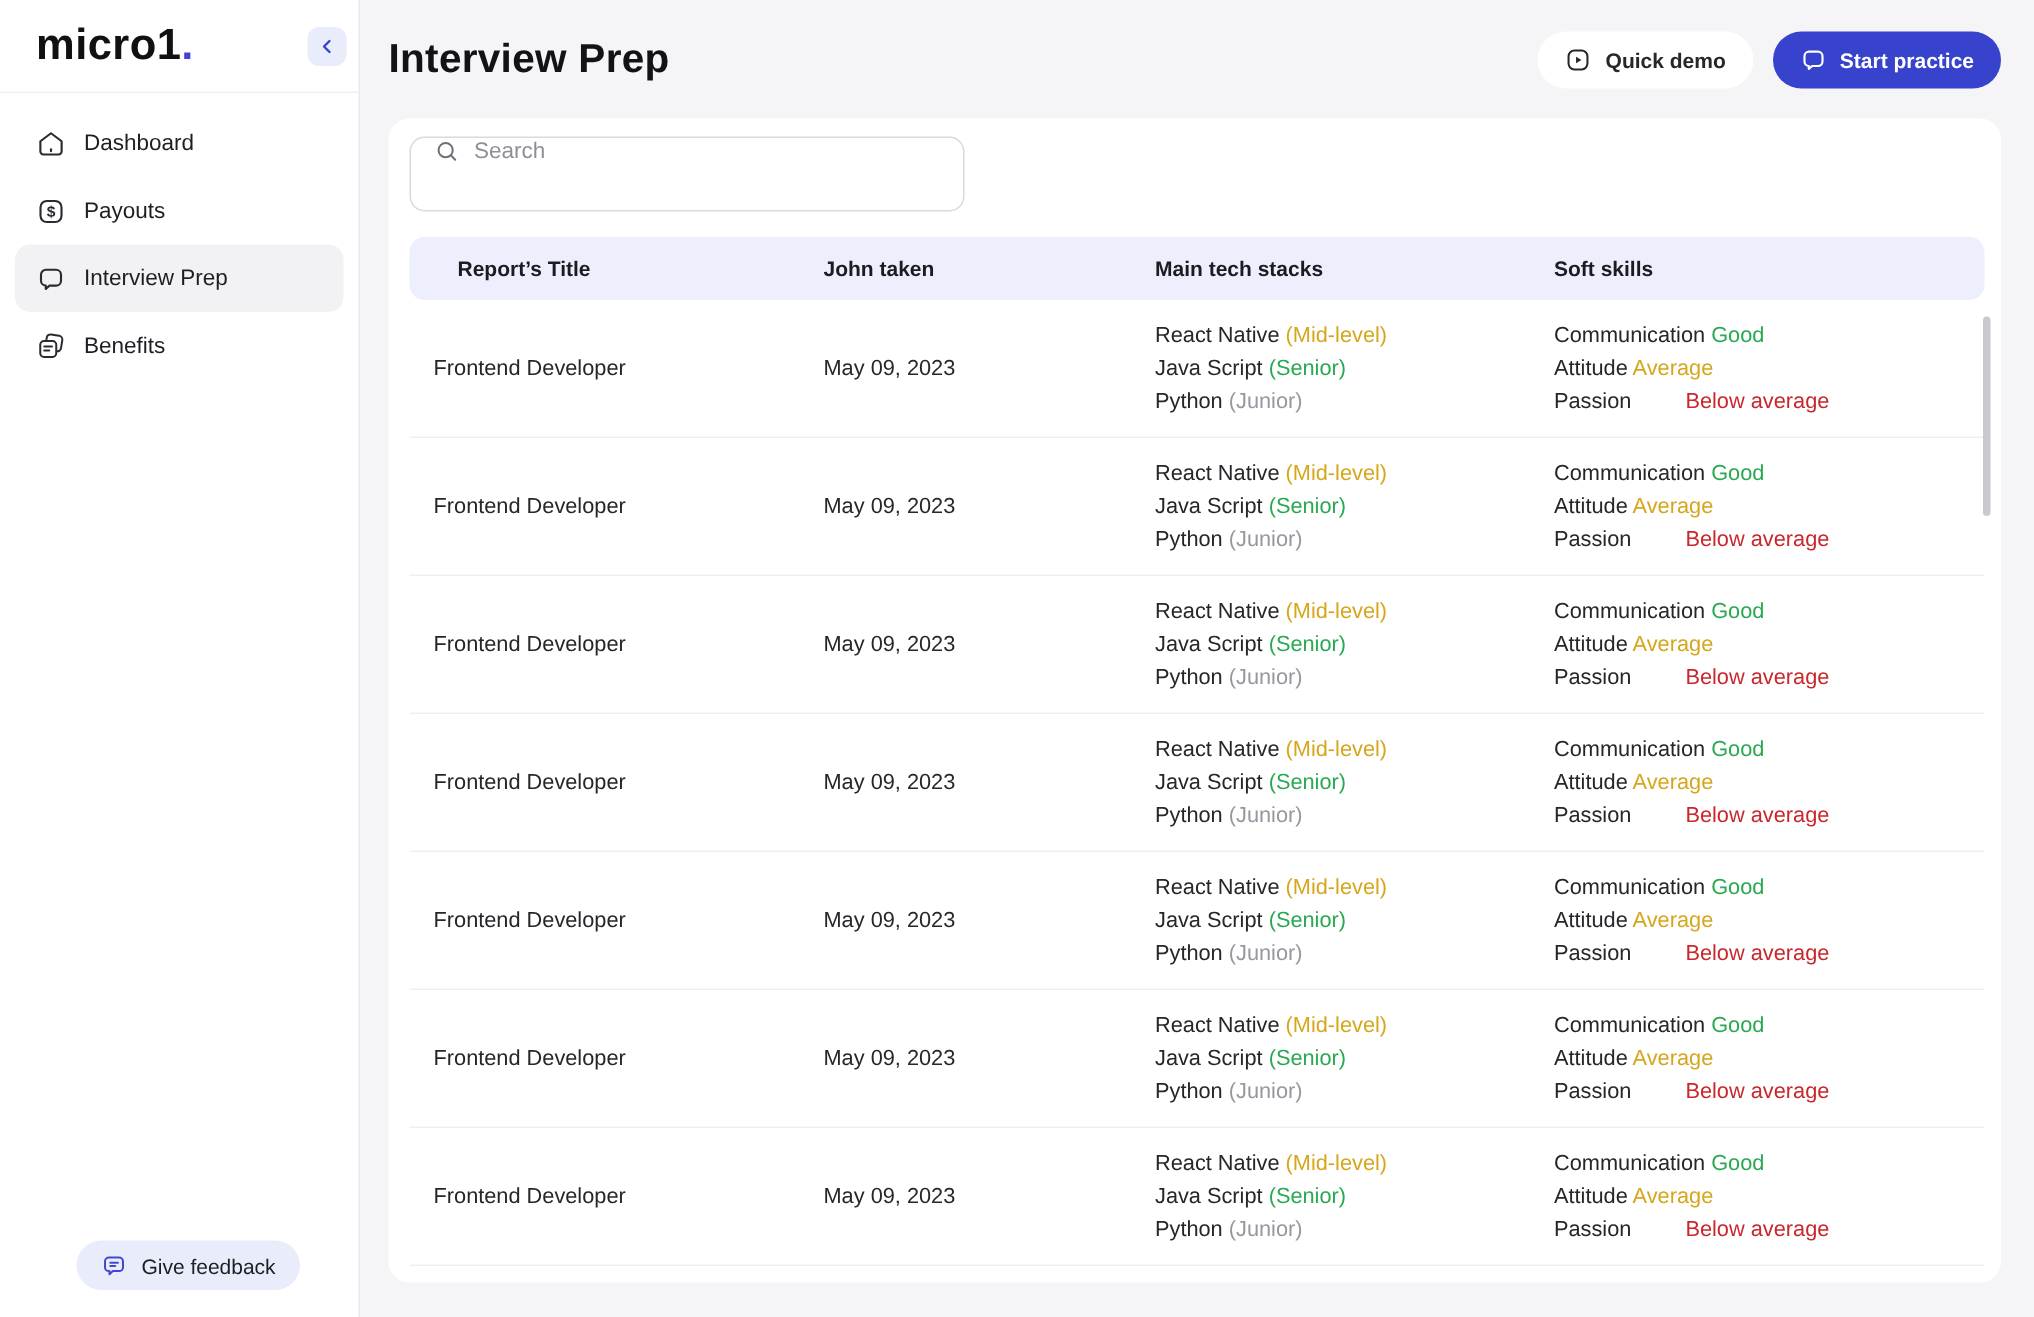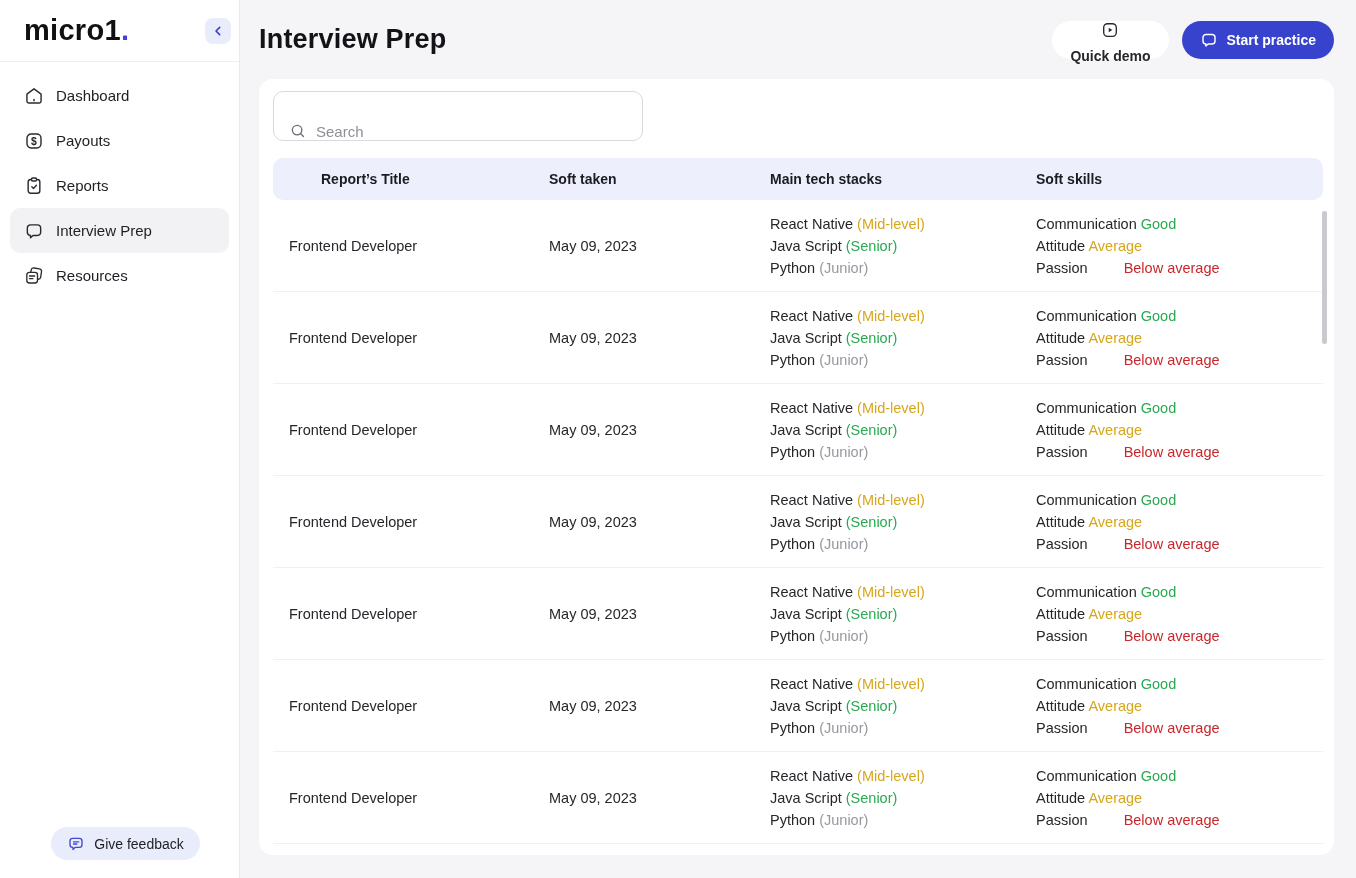--- a/index.html
+++ b/index.html
@@ -59,45 +59,45 @@
   .user-chevron { margin-left: auto; color: #2a2a30; width: 18px; height: 18px; }
 
   
   .main { flex: 1; height: 100%; padding: 0 22px 0 19px; }
   .topbar { height: 79px; display: flex; align-items: center; justify-content: space-between; }
   .page-title { font-size: 27px; font-weight: 800; color: #121217; letter-spacing: .2px; }
   .actions { display: flex; align-items: center; gap: 13px; }
   .btn { display: flex; align-items: center; gap: 9px; border-radius: 19px; font-size: 14px;
          font-weight: 600; cursor: pointer; font-family: inherit; }
   .btn svg { width: 18px; height: 18px; }
-  .btn-quick { height: 38px; padding: 0 18px; background: #ffffff; border: none; color: #26262b; flex-direction: column; }
+  .btn-quick { height: 38px; padding: 0 18px; background: #ffffff; border: none; color: #26262b; }
   .btn-start { height: 38px; padding: 0 18px; background: var(--accent, #3742cd); border: none; color: #ffffff; }
 
   .card {
     position: relative; height: 776px; background: #ffffff; border-radius: 14px;
     padding: 12px 11px 0 14px; overflow: hidden;
   }
   .search-box {
     width: 370px; height: 50px; border: 1px solid #d9d9de; border-radius: 10px;
-    display: flex; align-items: flex-end; gap: 9px; padding: 0 15px; margin-bottom: 17px;
+    display: flex; align-items: flex-start; gap: 9px; padding: 0 15px; margin-bottom: 17px;
     background: #fff;
   }
   .search-box svg { width: 18px; height: 18px; color: #6f6f78; flex: none; }
   .search-box input {
     border: none; outline: none; flex: 1; font-size: 15px; color: #26262b;
     font-family: inherit; background: transparent;
   }
   .search-box input::placeholder { color: #8f8f98; }
 
   .thead {
     height: 42px; background: var(--table_header_bg, #edeffc); border-radius: 10px;
     display: grid; grid-template-columns: 276px 221px 266px 1fr; align-items: center;
     font-size: 14px; font-weight: 700; color: #1b1b21;
   }
-  .thead > div:first-child { padding-left: 32px; margin-left: 16px; }
+  .thead > div:first-child { padding-left: 32px; }
   .trow {
     display: grid; grid-template-columns: 276px 221px 266px 1fr; align-items: center;
     height: 92px; border-bottom: 1px solid #f0f0f3; font-size: 14.5px; color: #26262b;
     cursor: pointer;
   }
   .trow > div:first-child { padding-left: 16px; }
   .cell-multi div { line-height: 22px; }
   .c-green { color: var(--green, #2aa952); }
   .c-amber { color: var(--amber, #d6a61c); }
   .c-red   { color: var(--red, #c9272c); padding-left: 32px; }
@@ -137,47 +137,37 @@
         </div>
         <div class="nav-item">
           <span class="nicon">
             <svg viewBox="0 0 24 24" fill="none" stroke="currentColor" stroke-width="1.7" stroke-linejoin="round">
               <rect x="3.6" y="3.6" width="16.8" height="16.8" rx="5"></rect>
               <text x="12" y="16.4" text-anchor="middle" font-size="12.5" font-weight="700" fill="currentColor" stroke="none" font-family="inherit">$</text>
             </svg>
           </span>
           <span>Payouts</span>
         </div>
-        <div class="nav-item">
-          <span class="nicon">
-            <svg viewBox="0 0 24 24" fill="none" stroke="currentColor" stroke-width="1.7" stroke-linecap="round" stroke-linejoin="round">
-              <rect x="5" y="4.2" width="14" height="16.4" rx="3"></rect>
-              <rect x="9" y="2.4" width="6" height="3.6" rx="1.4" fill="#fff"></rect>
-              <path d="M9.4 12.9l2 2 3.5-3.8"></path>
-            </svg>
-          </span>
-          <span>Reports</span>
-        </div>
         <div class="nav-item active">
           <span class="nicon">
             <svg viewBox="0 0 24 24" fill="none" stroke="currentColor" stroke-width="1.7" stroke-linecap="round" stroke-linejoin="round">
               <path d="M7.8 17.3 7.8 20 10.8 17.3 16 17.3 A4 4 0 0 0 20 13.3 V8.6 A4 4 0 0 0 16 4.6 H8 A4 4 0 0 0 4 8.6 V13.3 A4 4 0 0 0 7.8 17.3 Z"></path>
             </svg>
           </span>
           <span>Interview Prep</span>
         </div>
         <div class="nav-item">
           <span class="nicon">
             <svg viewBox="0 0 24 24" fill="none" stroke="currentColor" stroke-width="1.6" stroke-linecap="round" stroke-linejoin="round">
               <rect x="8" y="2.8" width="12.6" height="12.6" rx="3" transform="rotate(9 14.3 9.1)"></rect>
               <rect x="3.4" y="7.6" width="12.8" height="12.8" rx="3" fill="#fff"></rect>
               <path d="M6.6 12h6.2M6.6 15.2h4"></path>
             </svg>
           </span>
-          <span>Resources</span>
+          <span>Benefits</span>
         </div>
       </nav>
 
     <div class="sidebar-bottom">
       <button class="feedback-btn">
         <span style="display:flex">
           <svg viewBox="0 0 24 24" fill="none" stroke="currentColor" stroke-width="1.8" stroke-linecap="round" stroke-linejoin="round">
               <path d="M8 16.5 8 19.4 11 16.5 16.5 16.5 A3.5 3.5 0 0 0 20 13 V8 A3.5 3.5 0 0 0 16.5 4.5 H7.5 A3.5 3.5 0 0 0 4 8 V13 A3.5 3.5 0 0 0 7.5 16.5 Z"></path>
               <path d="M8.7 9.2h6.8M8.7 12h4.4"></path>
             </svg>
@@ -217,21 +207,21 @@
           <svg viewBox="0 0 24 24" fill="none" stroke="currentColor" stroke-width="1.8" stroke-linecap="round">
               <circle cx="10.8" cy="10.8" r="6.3"></circle>
               <path d="M15.4 15.4 19.3 19.3"></path>
             </svg>
         </span>
         <input type="text" value="" placeholder="Search" style="">
       </div>
 
       <div class="thead" id="thead">
           <div>Report’s Title</div>
-          <div>Soft taken</div>
+          <div>John taken</div>
           <div>Main tech stacks</div>
           <div>Soft skills</div>
         </div>
       <div id="tbody">
           <div class="trow">
             <div>Frontend Developer</div>
             <div>May 09, 2023</div>
             <div class="cell-multi">
               <div><span>React Native</span> <span class="c-amber">(Mid-level)</span></div>
               <div><span>Java Script</span> <span class="c-green">(Senior)</span></div>

